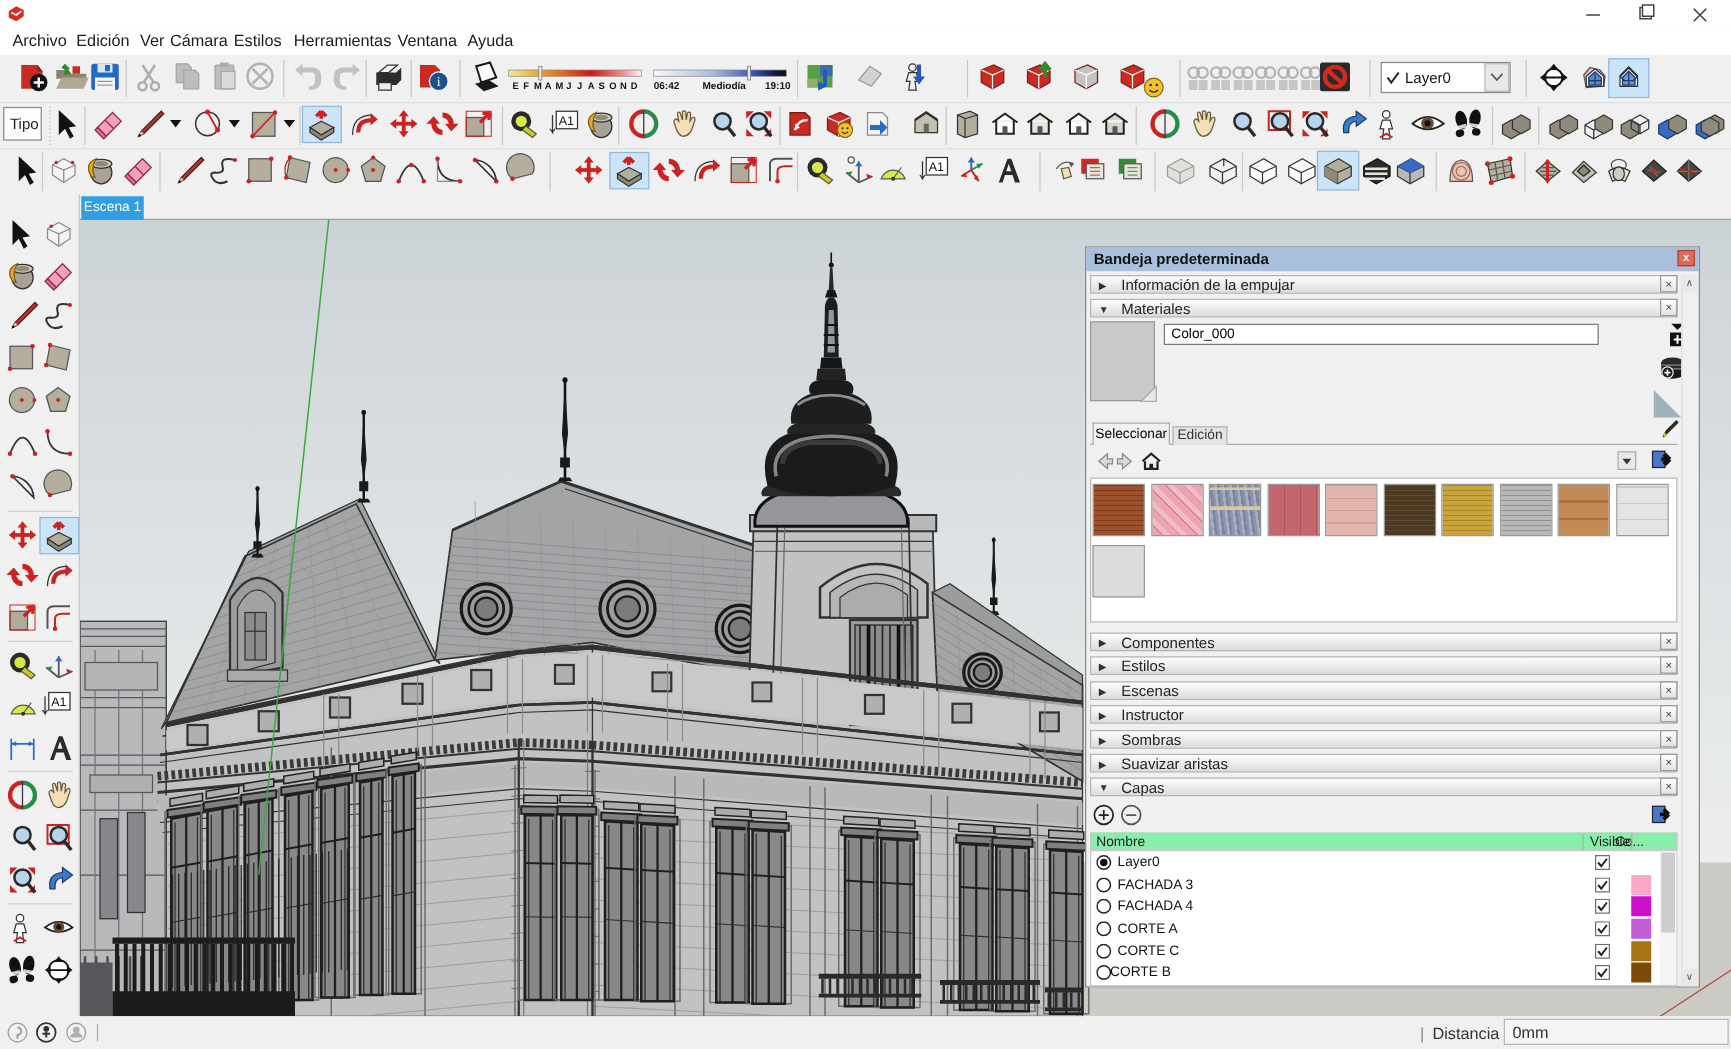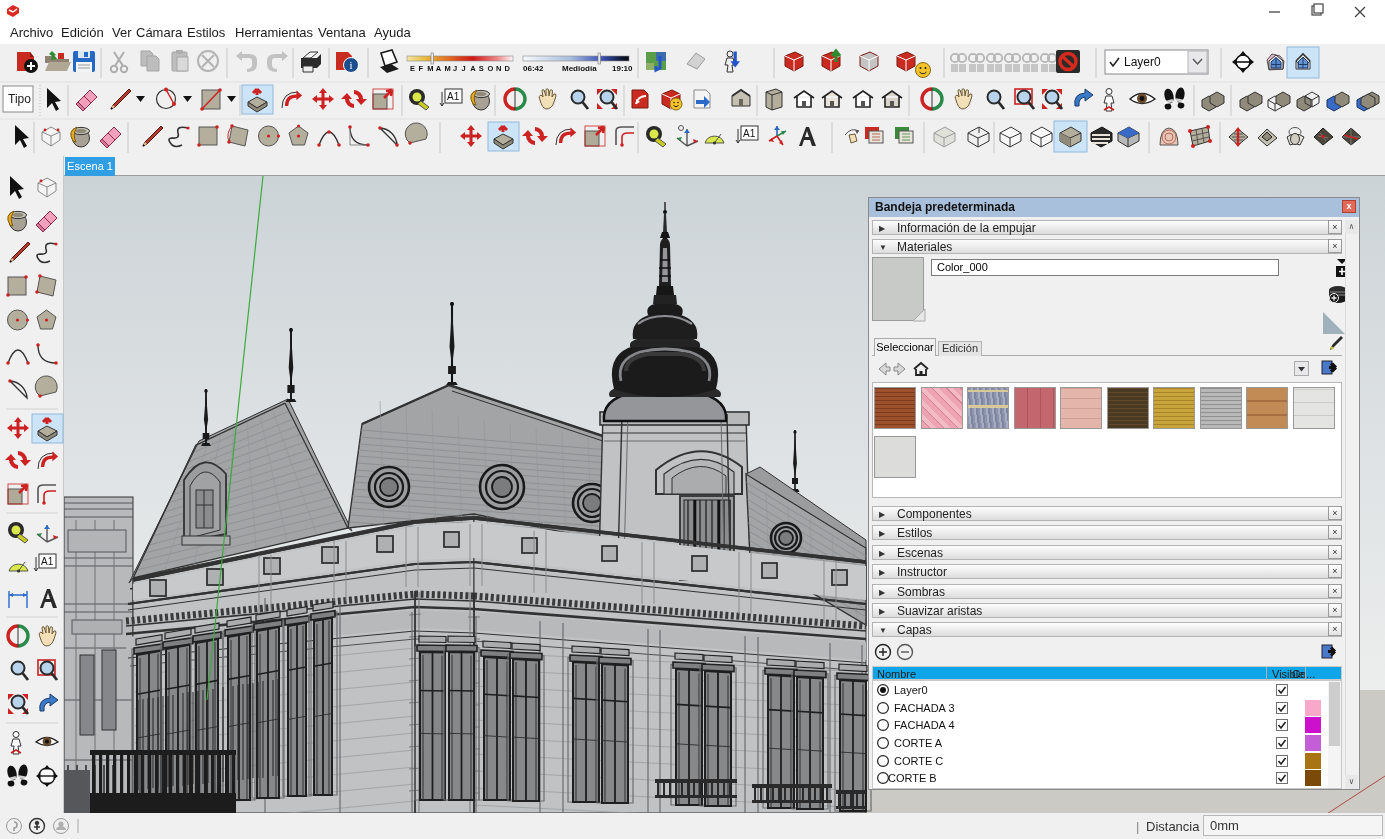--- a/index.html
+++ b/index.html
@@ -1616,21 +1616,21 @@
 <svg width="60" height="20" style="position:absolute;left:4px;top:444px">
 <circle cx="10" cy="10" r="7.5" fill="none" stroke="#222" stroke-width="1.4"></circle>
       <path d="M10 6 v8 M6 10 h8" stroke="#222" stroke-width="1.4"></path>
 <circle cx="32" cy="10" r="7.5" fill="none" stroke="#555" stroke-width="1.4"></circle>
       <path d="M28 10 h8" stroke="#555" stroke-width="1.4"></path>
 </svg>
 <svg width="20" height="20" style="position:absolute;left:452px;top:444px">
       <rect x="1" y="3" width="10" height="13" fill="#4a78c8" stroke="#223"></rect>
       <path d="M7 9.5 h7 m0 0 l-4 -4 m4 4 l-4 4" stroke="#111" stroke-width="3" fill="none"></path>
     </svg>
-<div style="position:absolute;left:3px;top:468px;width:470px;height:14px;background:#0ea5e9;border:1px solid #c8c8c8;font-size:11px;color:#222">
+<div style="position:absolute;left:3px;top:468px;width:470px;height:14px;background:#86efac;border:1px solid #c8c8c8;font-size:11px;color:#222">
 <span style="position:absolute;left:4px;top:1px">Nombre</span>
 <span style="position:absolute;left:399px;top:1px">Visible</span>
 <span style="position:absolute;left:419px;top:1px">Co...</span>
 <span style="position:absolute;left:393px;top:0;width:1px;height:14px;background:#b0b0b0"></span>
 <span style="position:absolute;left:432px;top:0;width:1px;height:14px;background:#b0b0b0"></span>
 </div>
 <div style="position:absolute;left:3px;top:482px;width:470px;height:109px;background:#fff;border:1px solid #c8c8c8"></div>
 <svg width="13" height="13" style="position:absolute;left:8px;top:486px">
       <circle cx="6" cy="6" r="5.4" fill="none" stroke="#222" stroke-width="1.2"></circle>
       <circle cx="6" cy="6" r="3" fill="#111"></circle>

